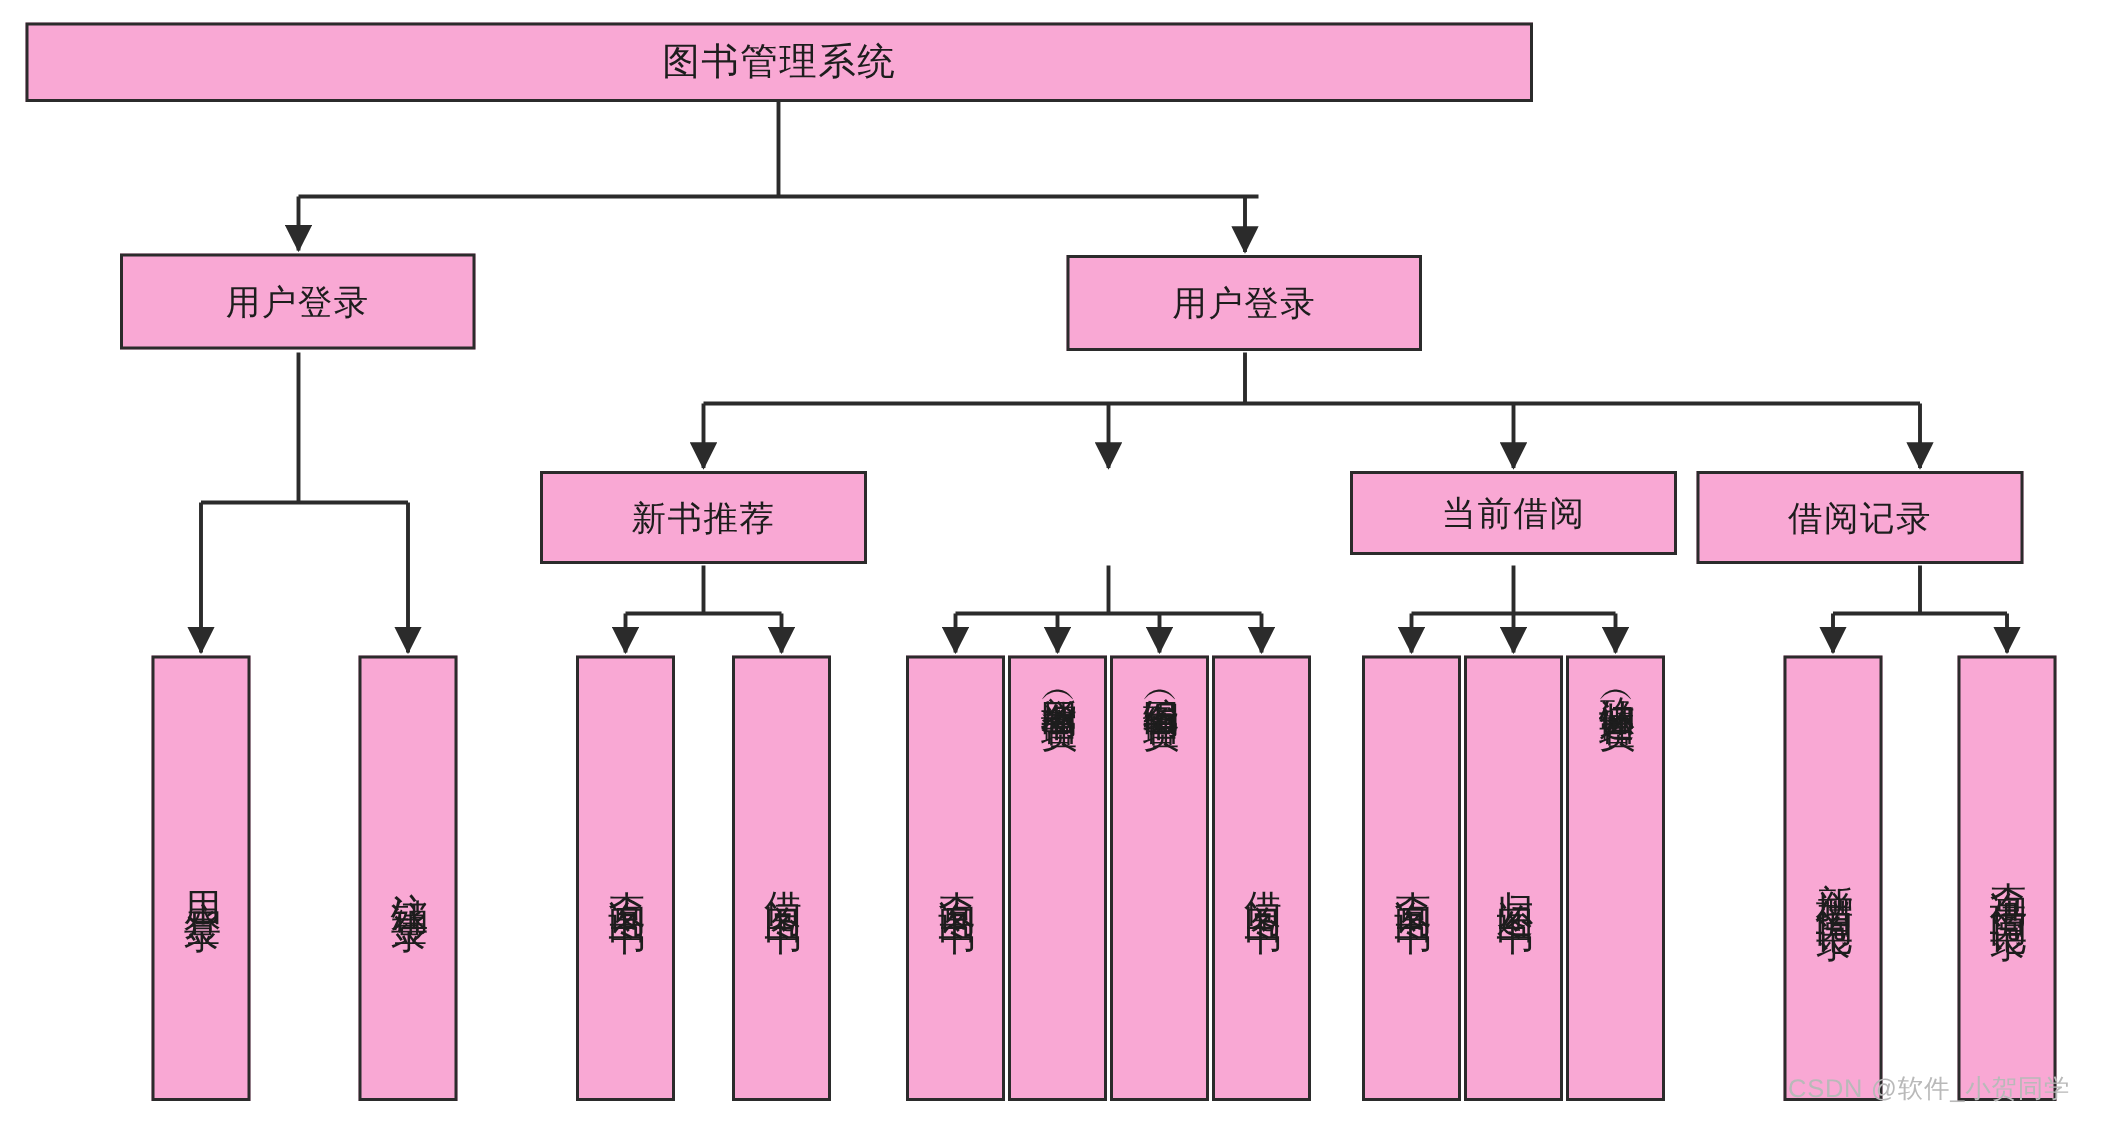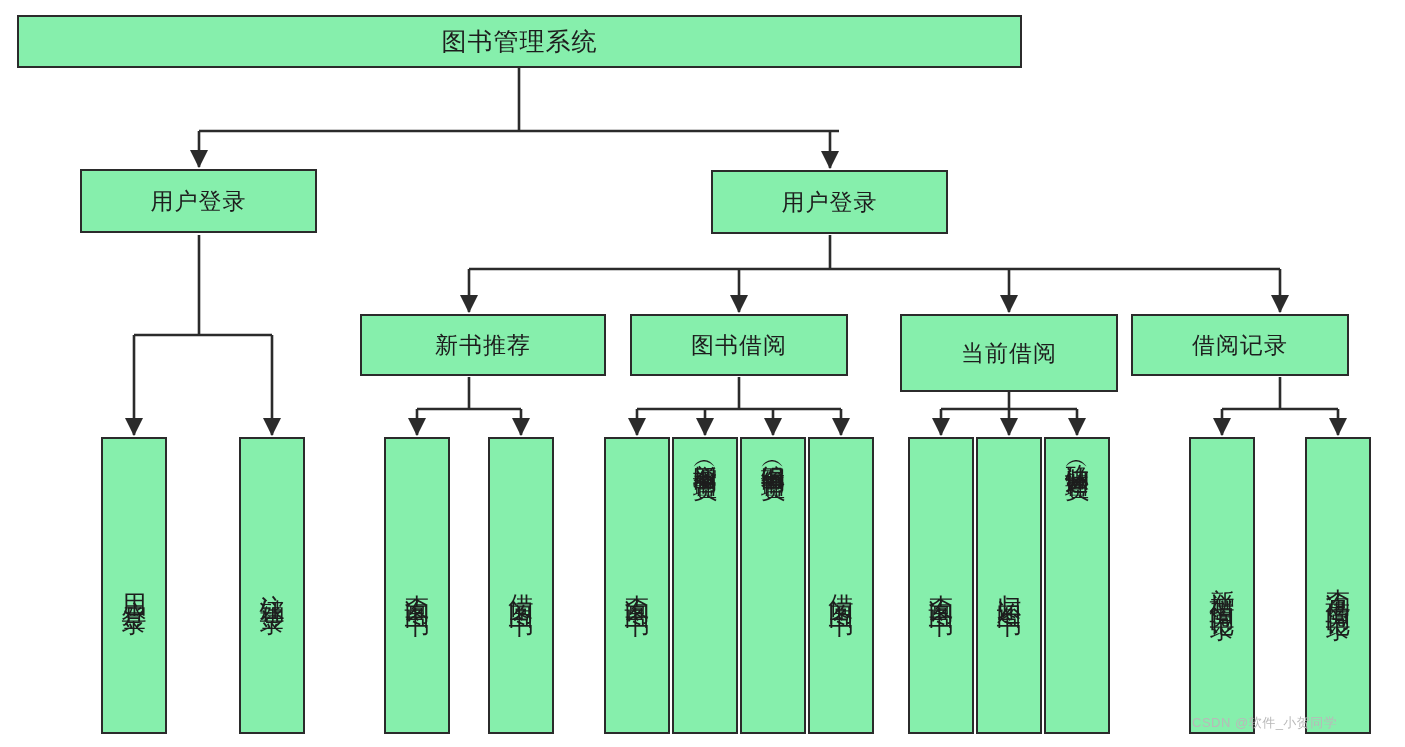--- a/index.html
+++ b/index.html
@@ -21,21 +21,21 @@
     position: absolute;
     left: 0;
     top: 0;
     width: 1405px;
     height: 747px;
     pointer-events: none;
   }
   .node {
     position: absolute;
     box-sizing: border-box;
-    background: #86efac;
+    background: #f9a8d4;
     border: 2px solid #2b2b2b;
     display: flex;
     align-items: center;
     justify-content: center;
     overflow: hidden;
   }
   .node-label {
     color: #1d1d1d;
     line-height: 1.16;
     text-align: center;
@@ -65,21 +65,21 @@
     align-items: center;
     padding-top: 0;
   }
   .node.vertical.long .node-label {
     letter-spacing: 2px;
     font-size: 24px;
   }
   .watermark {
     position: absolute;
     color: #b9b9b9;
-    font-size: 13px;
+    font-size: 17px;
     letter-spacing: 0.5px;
     white-space: nowrap;
   }
 </style>
 </head>
 <body>
 
 <div id="canvas">
 
   <svg id="wires" viewBox="0 0 1405 747" xmlns="http://www.w3.org/2000/svg">
@@ -137,29 +137,26 @@
   </div>
 
   <div class="node horizontal" style="left:80px; top:169px; width:237px; height:64px;">
     <span class="node-label">用户登录</span>
   </div>
 
   <div class="node horizontal" style="left:711px; top:170px; width:237px; height:64px;">
     <span class="node-label">用户登录</span>
   </div>
 
-  <div class="node horizontal" style="left:360px; top:314px; width:246px; height:62px;">
+  <div class="node horizontal" style="left:360px; top:314px; width:218px; height:62px;">
     <span class="node-label">新书推荐</span>
   </div>
 
-  <div class="node horizontal" style="left:630px; top:314px; width:218px; height:62px;">
-    <span class="node-label">图书借阅</span>
-  </div>
-
-  <div class="node horizontal" style="left:900px; top:314px; width:218px; height:78px;">
+
+  <div class="node horizontal" style="left:900px; top:314px; width:218px; height:56px;">
     <span class="node-label">当前借阅</span>
   </div>
 
   <div class="node horizontal" style="left:1131px; top:314px; width:218px; height:62px;">
     <span class="node-label">借阅记录</span>
   </div>
 
   <div class="node vertical centered" style="left:101px; top:437px; width:66px; height:297px;">
     <span class="node-label">用户登录</span>
   </div>

